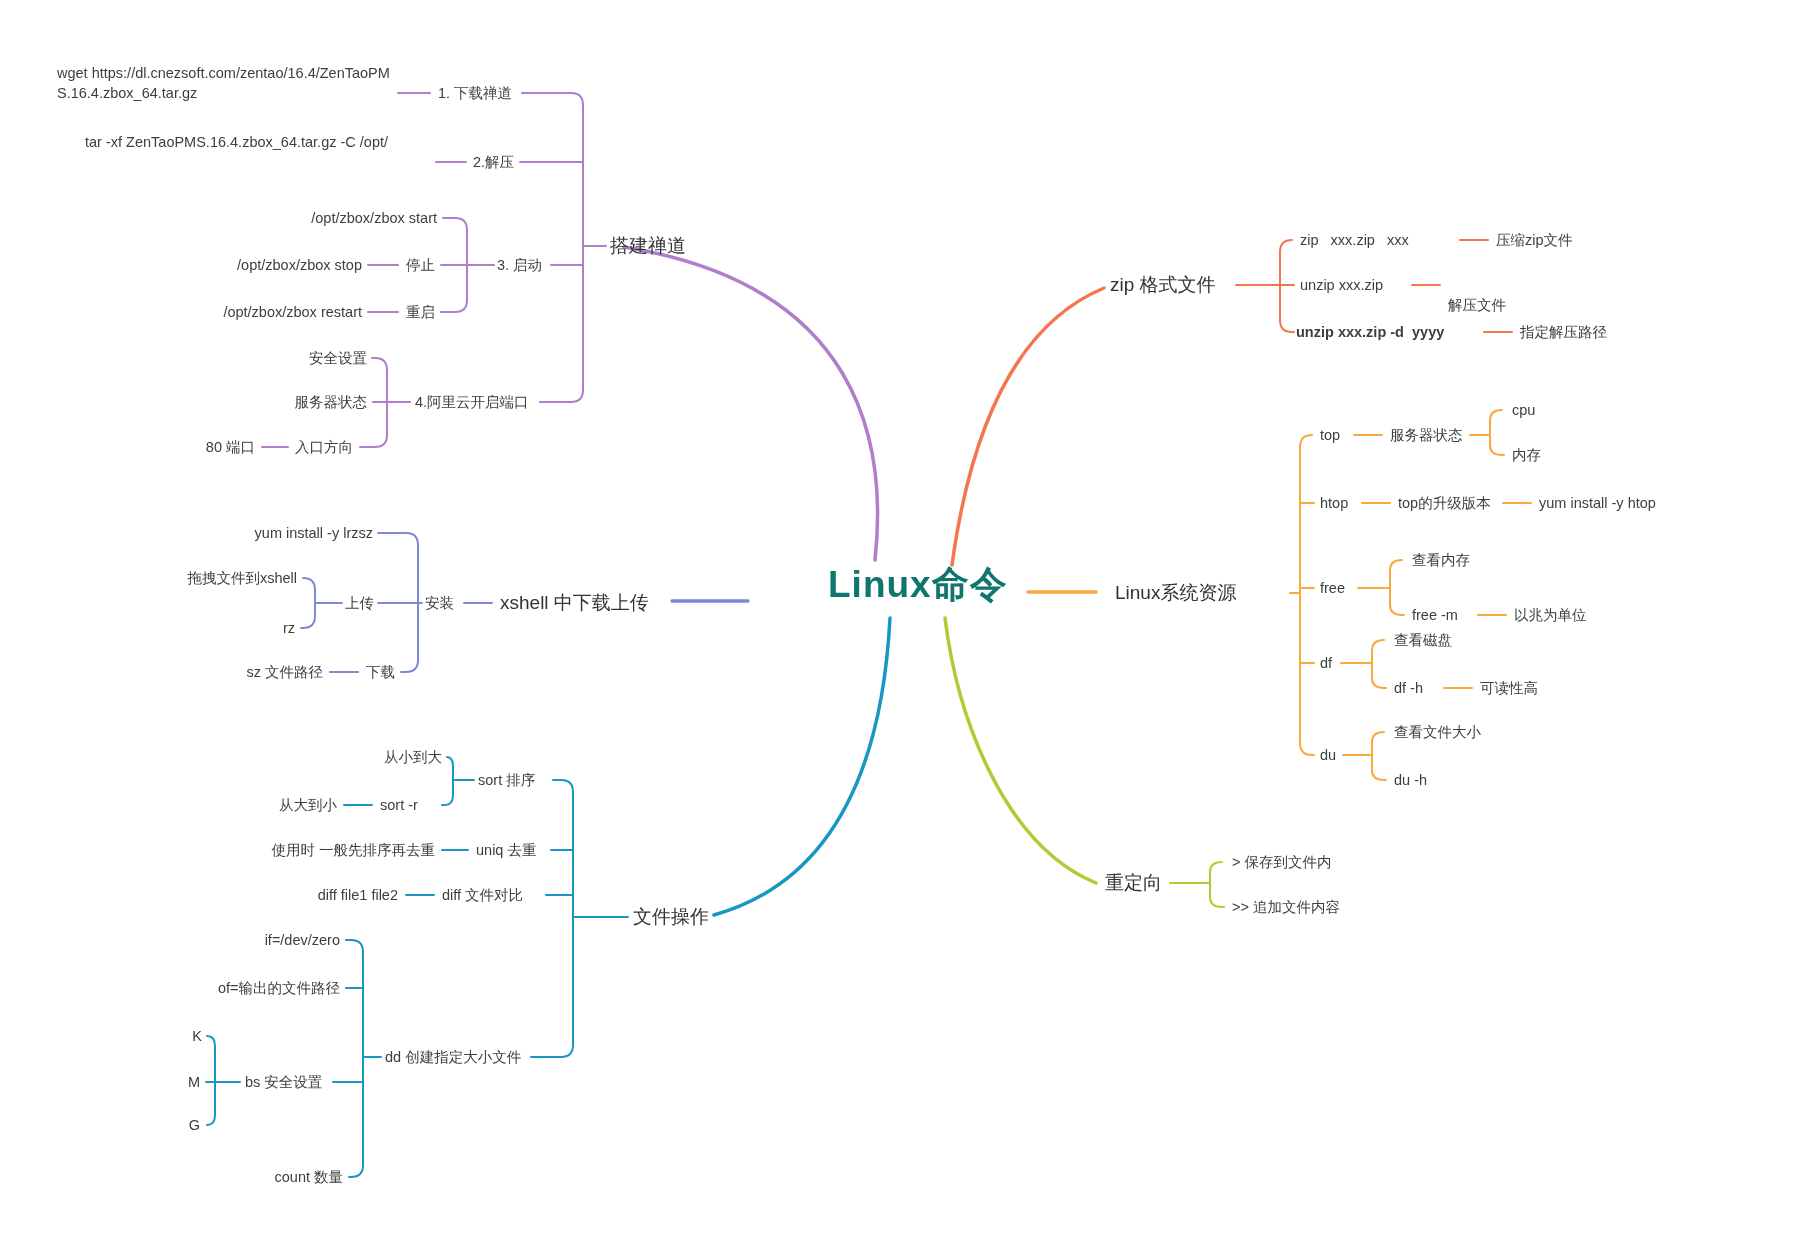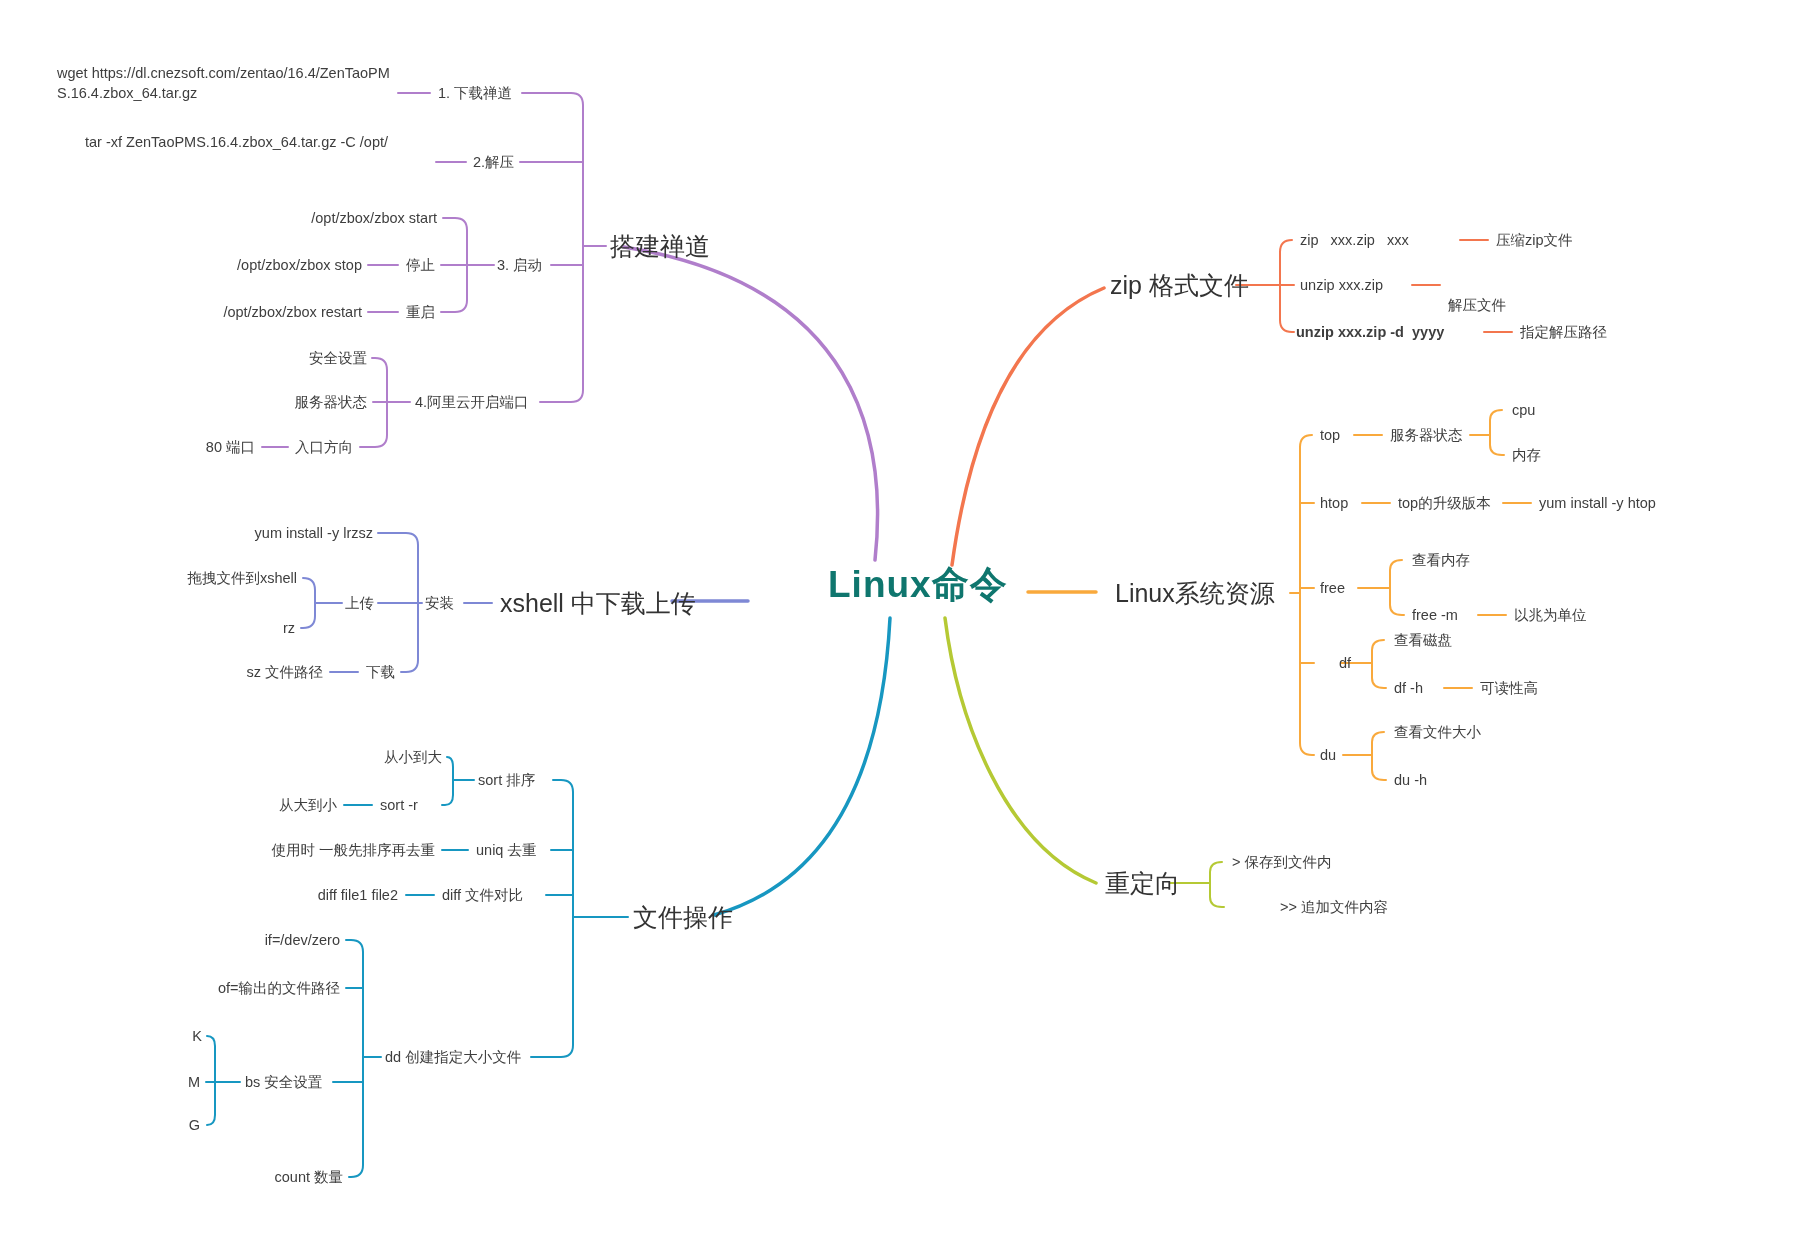--- a/index.html
+++ b/index.html
@@ -1,21 +1,21 @@
 <!DOCTYPE html>
 <html><head>
 <meta charset="utf-8">
 <style>
   html,body{margin:0;padding:0;}
   body{width:1803px;height:1257px;background:#ffffff;overflow:hidden;}
   #canvas{position:relative;width:1803px;height:1257px;background:#ffffff;
           font-family:"Liberation Sans","DejaVu Sans",sans-serif;}
   #wires{position:absolute;left:0;top:0;width:1803px;height:1257px;}
   .node{position:absolute;font-size:14.5px;line-height:20px;color:#3e3e3e;white-space:pre;}
-  .branch{font-size:25px;line-height:24px;color:#333333;}
+  .branch{font-size:19px;line-height:24px;color:#333333;}
   .center-title{font-size:37px;line-height:46px;font-weight:600;color:#0f766e;letter-spacing:1px;}
   .wrapblock{white-space:normal;word-break:break-all;}
   path{fill:none;stroke-linecap:round;stroke-linejoin:round;}
   .wire{stroke-width:2;}
   .trunk{stroke-width:3.5;}
 </style>
 </head>
 <body>
 
 <div id="canvas">
@@ -154,25 +154,25 @@
   <div class="node" style="left:1390px;top:425px;">服务器状态</div>
   <div class="node" style="left:1512px;top:400px;">cpu</div>
   <div class="node" style="left:1512px;top:445px;">内存</div>
   <div class="node" style="left:1320px;top:493px;">htop</div>
   <div class="node" style="left:1398px;top:493px;">top的升级版本</div>
   <div class="node" style="left:1539px;top:493px;">yum install -y htop</div>
   <div class="node" style="left:1320px;top:578px;">free</div>
   <div class="node" style="left:1412px;top:550px;">查看内存</div>
   <div class="node" style="left:1412px;top:605px;">free -m</div>
   <div class="node" style="left:1514px;top:605px;">以兆为单位</div>
-  <div class="node" style="left:1320px;top:653px;margin-left:19px;">df</div>
+  <div class="node" style="left:1320px;top:653px;">df</div>
   <div class="node" style="left:1394px;top:630px;">查看磁盘</div>
   <div class="node" style="left:1394px;top:678px;">df -h</div>
   <div class="node" style="left:1480px;top:678px;">可读性高</div>
   <div class="node" style="left:1320px;top:745px;">du</div>
   <div class="node" style="left:1394px;top:722px;">查看文件大小</div>
   <div class="node" style="left:1394px;top:770px;">du -h</div>
 
   <div class="node branch" style="left:1105px;top:871px;">重定向</div>
   <div class="node" style="left:1232px;top:852px;">&gt; 保存到文件内</div>
-  <div class="node" style="left:1232px;top:897px;margin-left:48px;">&gt;&gt; 追加文件内容</div>
+  <div class="node" style="left:1232px;top:897px;">&gt;&gt; 追加文件内容</div>
 
 </div>
 
 </body></html>

